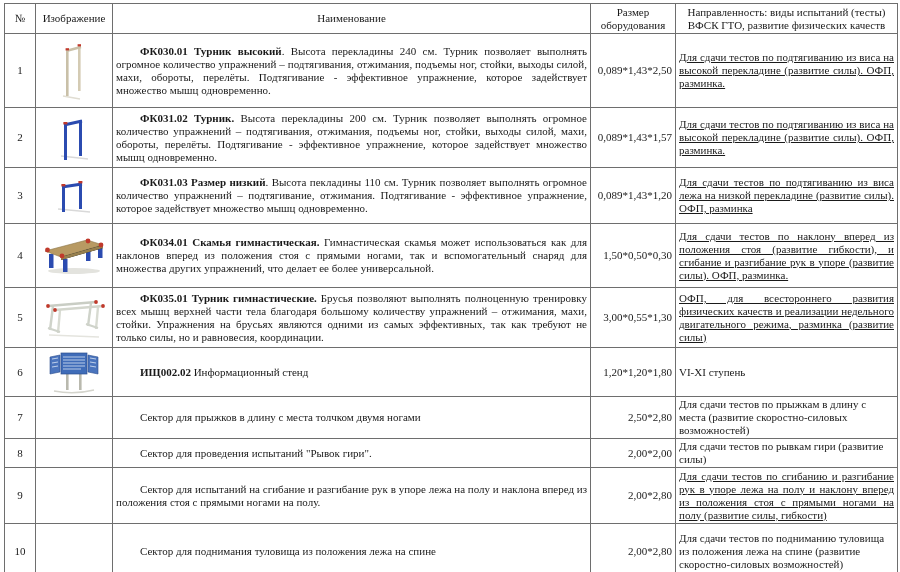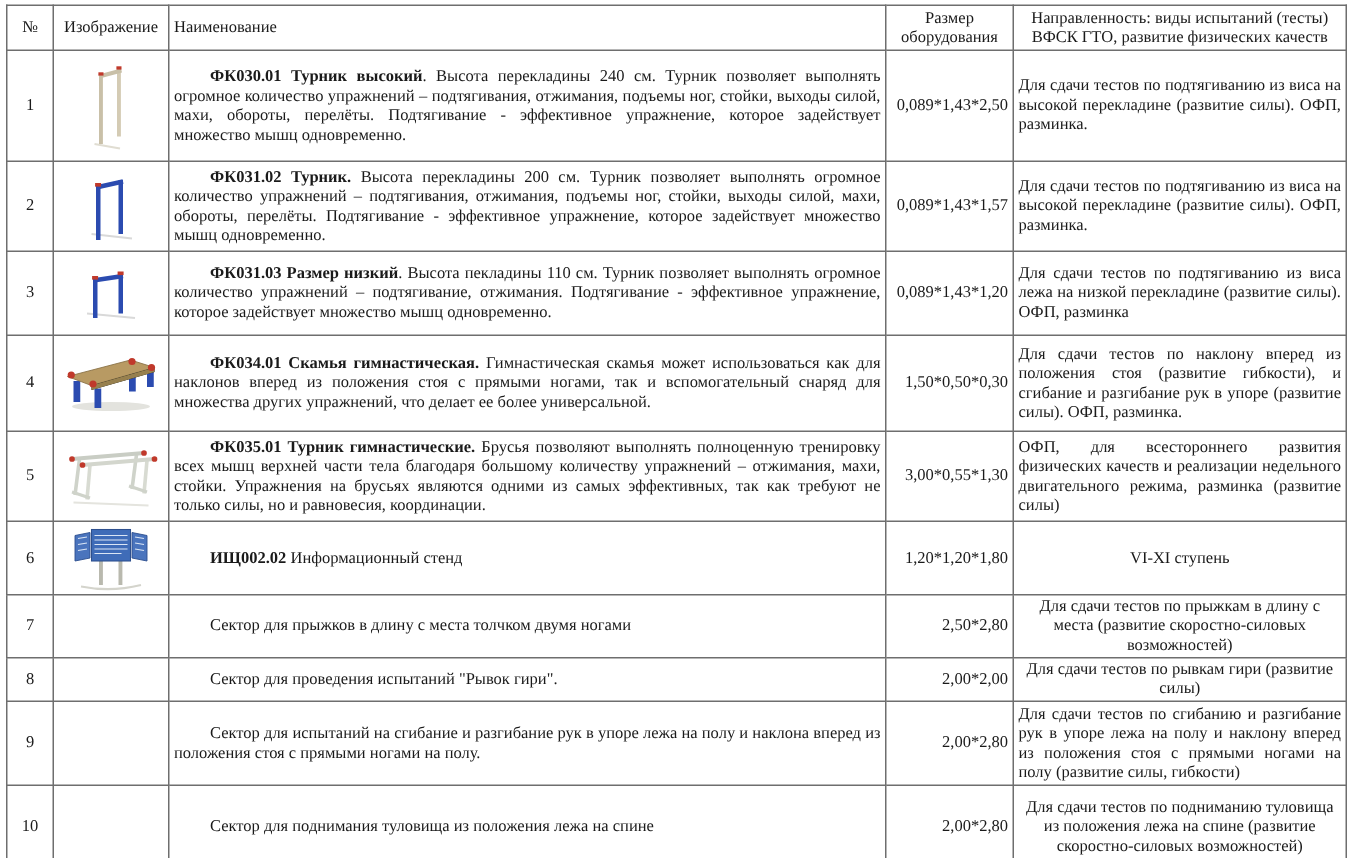--- a/index.html
+++ b/index.html
@@ -35,31 +35,31 @@
   tr.h3{height:56px;}
   tr.h4{height:64px;}
   tr.h5{height:60px;}
   tr.h6{height:44px;}
   tr.h7{height:34px;}
   tr.h8{height:28px;}
   tr.h9{height:56px;}
   tr.h10{height:56px;}
 
   th.th-num, th.th-img, th.th-size{text-align:center;}
-  th.th-name{text-align:left;padding-left:8px;}
+  th.th-name{text-align:center;padding-left:8px;}
   th.th-dir{text-align:center;padding-left:5px;padding-right:4px;}
 
   td.num{text-align:center;}
   td.imgc{text-align:center;vertical-align:middle;}
   td.namec{padding:2px 10px 2px 8px;}
   td.namec p{margin:0;text-align:justify;text-indent:24px;}
   td.sizec{text-align:right;}
   td.dirc{padding:2px 5px;}
-  td.dj{text-align:justify;}
-  td.dl{text-align:center;margin-left:36px;}
+  td.dj{text-align:justify;text-decoration:underline;}
+  td.dl{text-align:left;margin-left:36px;}
   b{font-weight:bold;}
   svg{display:block;margin:0 auto;}
 </style>
 </head>
 <body>
 
 <div class="sheet">
 <table class="equip">
   <colgroup>
     <col class="c-num">

